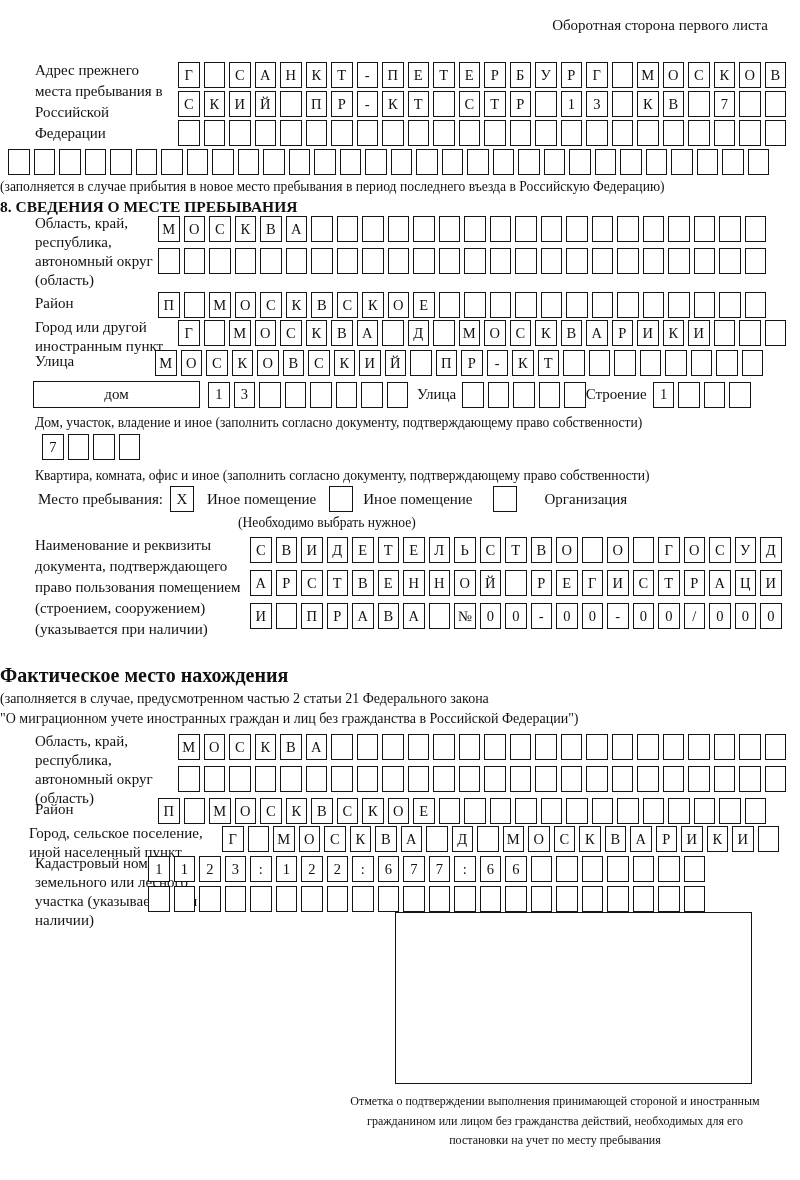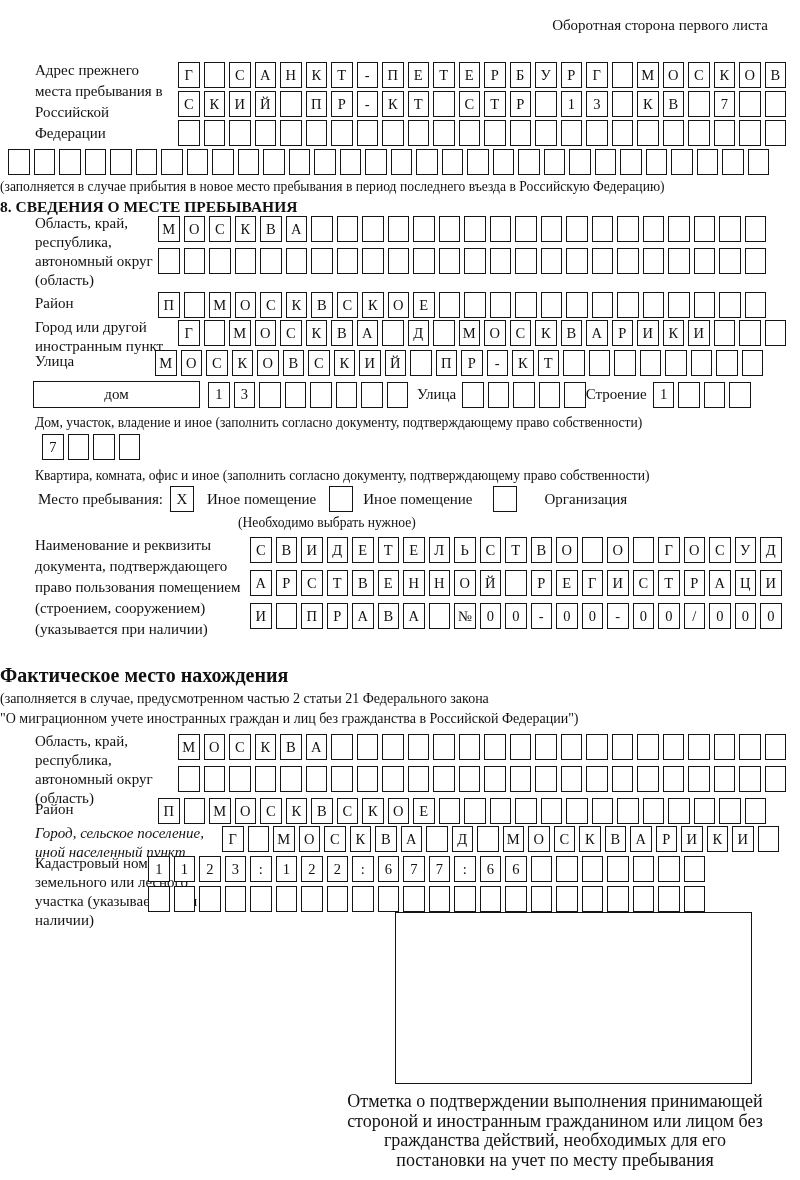--- a/index.html
+++ b/index.html
@@ -491,21 +491,21 @@
     <div class="cell"></div>
     <div class="cell"></div>
     <div class="cell"></div>
     <div class="cell"></div>
     <div class="cell"></div>
     <div class="cell"></div>
     <div class="cell"></div>
     <div class="cell"></div>
   </div>
 
-<div class="abs lbl" style="left:35px; top:824px; width:190px;font-style:italic;">Город, сельское поселение, иной населенный пункт</div>
+<div class="abs lbl" style="left:29px; top:824px; width:190px;">Город, сельское поселение, иной населенный пункт</div>
 <div class="abs cells" style="left:222px; top:826px;">
     <div class="cell">Г</div>
     <div class="cell"></div>
     <div class="cell">М</div>
     <div class="cell">О</div>
     <div class="cell">С</div>
     <div class="cell">К</div>
     <div class="cell">В</div>
     <div class="cell">А</div>
     <div class="cell"></div>
@@ -568,13 +568,13 @@
     <div class="cell"></div>
     <div class="cell"></div>
     <div class="cell"></div>
     <div class="cell"></div>
     <div class="cell"></div>
     <div class="cell"></div>
     <div class="cell"></div>
   </div>
 
 <div class="abs bigbox" style="left:395px; top:912px; width:357px; height:172px;"></div>
-<div class="abs" style="left:340px; top:1092px; width:430px; text-align:center; font-size:18px; line-height:19.5px;">Отметка о подтверждении выполнения принимающей стороной и иностранным гражданином или лицом без гражданства действий, необходимых для его постановки на учет по месту пребывания</div>
+<div class="abs" style="left:340px; top:1092px; width:430px; text-align:center; font-size:12px; line-height:19.5px;">Отметка о подтверждении выполнения принимающей стороной и иностранным гражданином или лицом без гражданства действий, необходимых для его постановки на учет по месту пребывания</div>
 
 </body></html>

